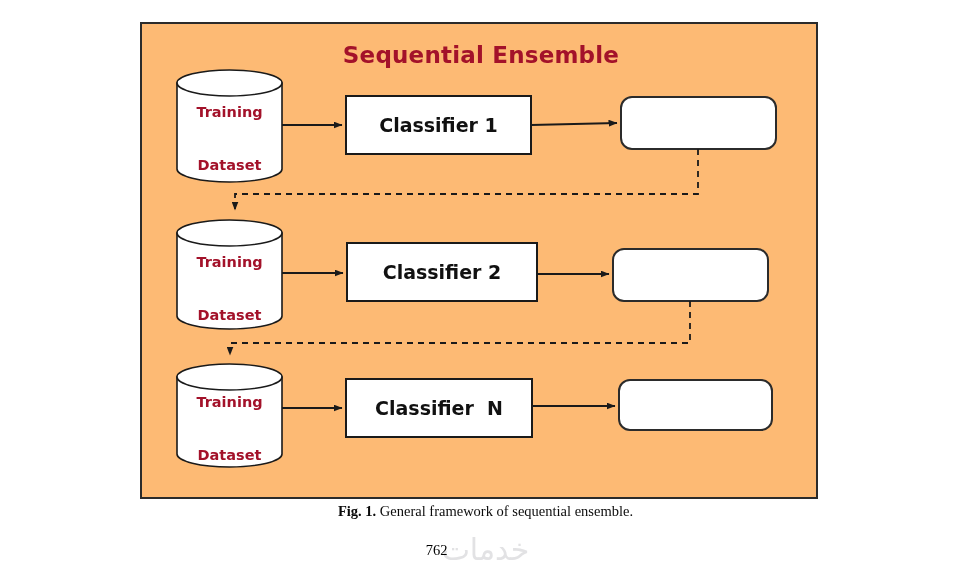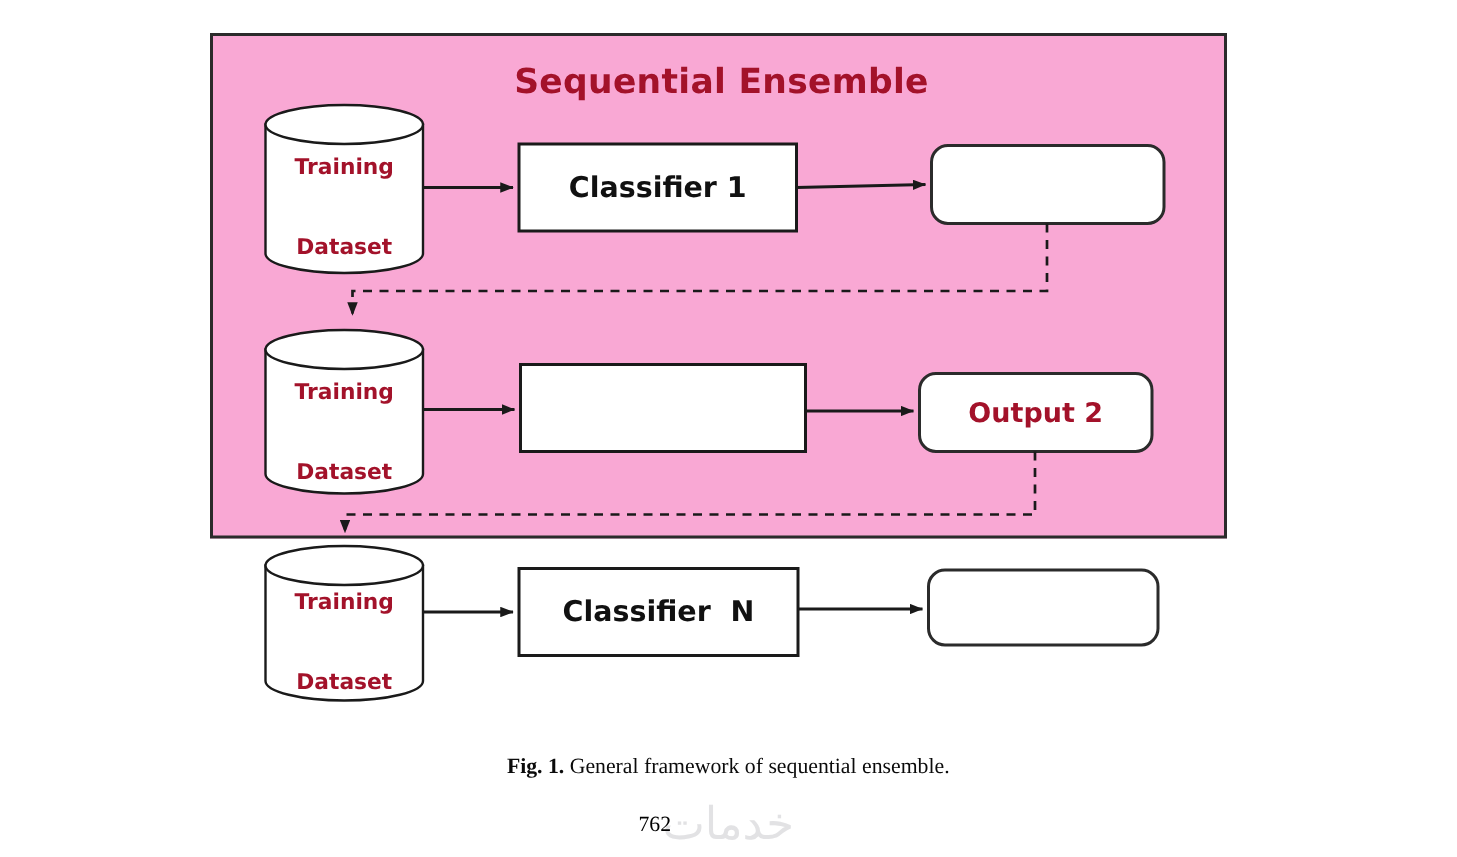--- a/index.html
+++ b/index.html
@@ -14,23 +14,23 @@
     overflow: hidden;
     font-family: "Liberation Sans", sans-serif;
   }
 
   
   #figure-frame {
     position: absolute;
     left: 140px;
     top: 22px;
     width: 678px;
-    height: 337px;
+    height: 477px;
     border: 2px solid #2b2b2b;
-    background: #f9a8d4;
+    background: #fdba74;
     box-sizing: border-box;
   }
 
   
   #diagram-svg {
     position: absolute;
     left: 0;
     top: 0;
     width: 678px;
     height: 465px;
@@ -188,21 +188,21 @@
   <div class="node-label cyl-label" style="left:35px; top:72px; width:105px; height:86px;">
     <span>Training</span>
     <span>Dataset</span>
   </div>
   <div class="node-label clf-label" style="left:204px; top:72px; width:185px; height:58px;">Classifier 1</div>
 
   <div class="node-label cyl-label" style="left:35px; top:222px; width:105px; height:86px;">
     <span>Training</span>
     <span>Dataset</span>
   </div>
-  <div class="node-label out-label" style="left:471px; top:225px; width:155px; height:52px;">Output 2</div>
+  <div class="node-label clf-label" style="left:205px; top:219px; width:190px; height:58px;">Classifier 2</div>
 
   <div class="node-label cyl-label" style="left:35px; top:362px; width:105px; height:86px;">
     <span>Training</span>
     <span>Dataset</span>
   </div>
   <div class="node-label clf-label" style="left:204px; top:355px; width:186px; height:58px;">Classifier  N</div>
 
 </div>
 
 <div id="figure-caption">

